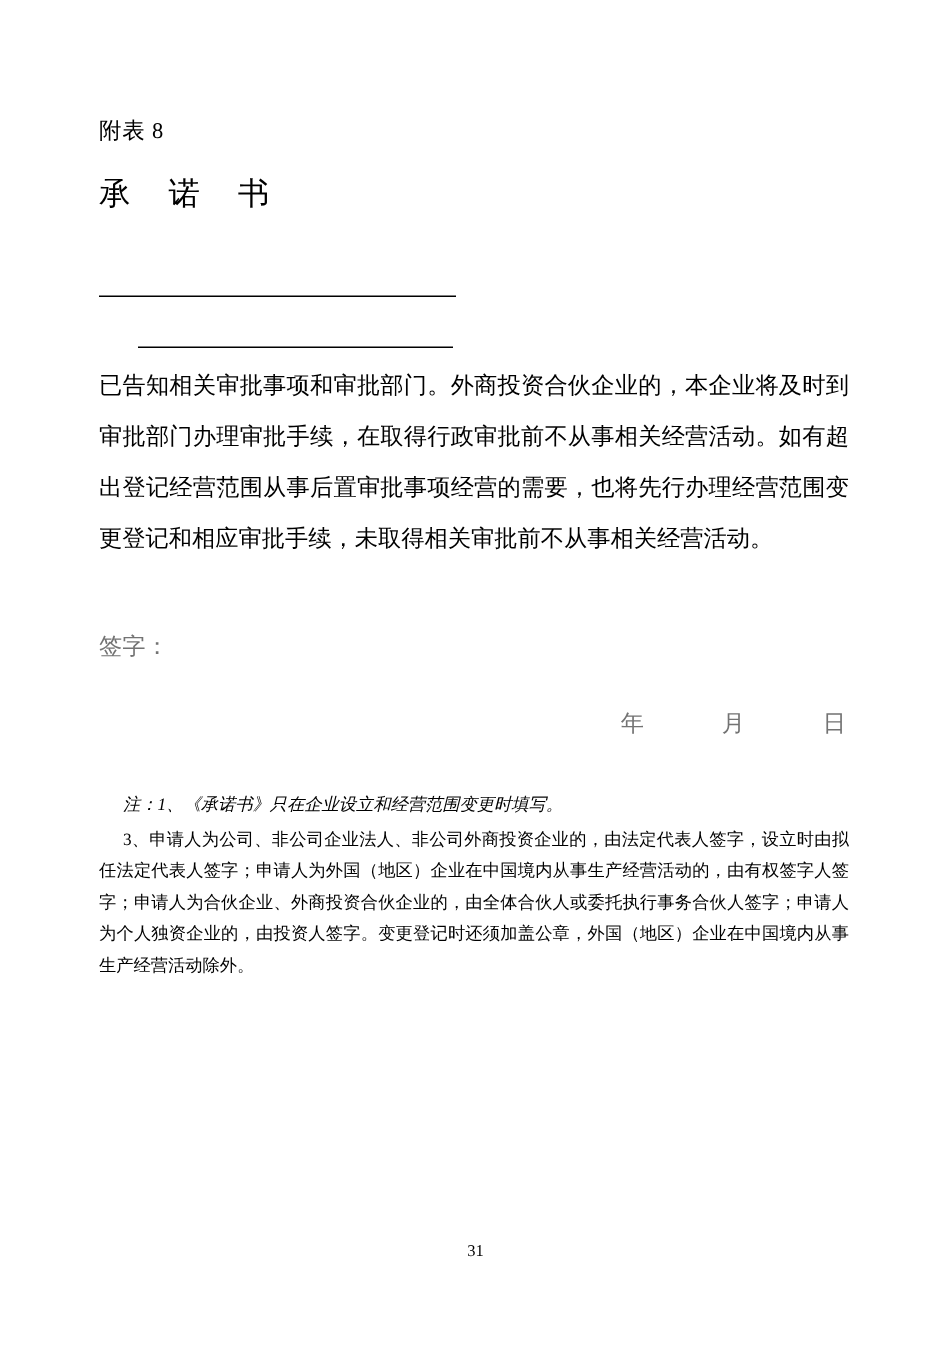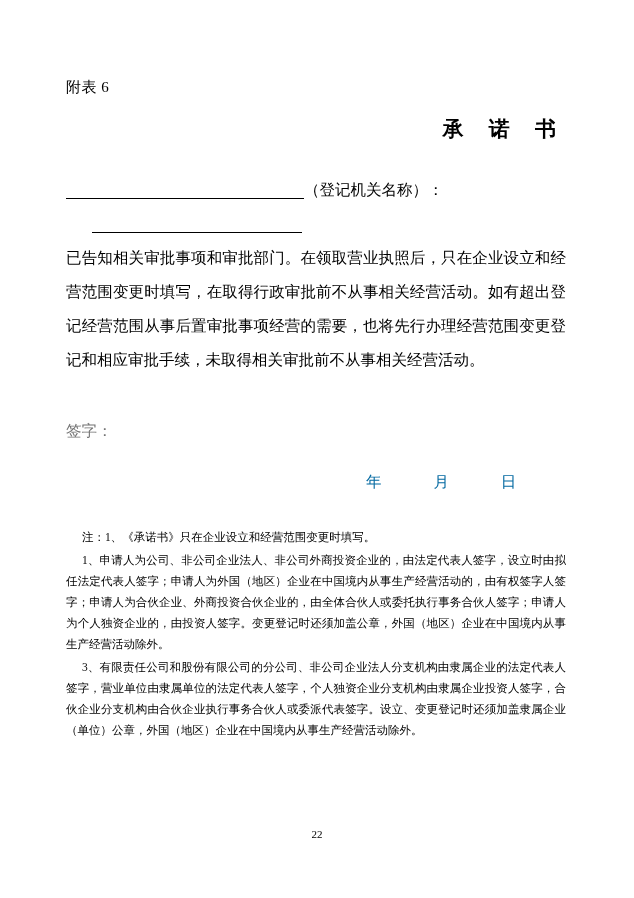--- a/index.html
+++ b/index.html
@@ -26,23 +26,23 @@
     top: 78px;
     width: 500px;
   }
   .attachment-label {
     font-size: 15px;
     color: #000;
     letter-spacing: 0.5px;
     margin-bottom: 18px;
   }
   .doc-title {
-    text-align: right;
+    text-align: left;
     font-size: 21px;
-    font-weight: bold;
+    font-weight: normal;
     letter-spacing: 10px;
     margin: 15px 0 30px 0;
     color: #000;
   }
   .line-block {
     font-size: 15.5px;
     line-height: 34px;
     color: #000;
     text-align: justify;
   }
@@ -56,79 +56,79 @@
   .fill-line.w2 { width: 210px; margin-left: 26px; }
   .indent2 { text-indent: 32px; }
   .sign-row {
     font-size: 15.5px;
     margin-top: 44px;
     color: #737373;
   }
   .date-row {
     font-size: 15.5px;
     margin-top: 30px;
-    color: #0369a1;
+    color: #737373;
     padding-left: 300px;
     letter-spacing: 2px;
+    text-align: right;
   }
   .date-row span { margin-right: 44px; }
   .date-row span:last-child { margin-right: 0; }
   .notes {
     margin-top: 34px;
     font-size: 11.5px;
     line-height: 21px;
     color: #000;
     text-align: justify;
   }
   .notes p {
     margin: 0 0 2px 0;
   }
-  .notes p.first { text-indent: 16px; }
+  .notes p.first { text-indent: 16px; font-style: italic; }
   .notes p.item { text-indent: 16px; }
   .page-number {
     position: absolute;
     bottom: 58px;
     left: 0;
     width: 634px;
     text-align: center;
     font-size: 11px;
     color: #000;
   }
 </style>
 </head>
 <body>
 
 <div class="page">
   <div class="content">
 
-    <div class="attachment-label">附表 6</div>
+    <div class="attachment-label">附表 8</div>
 
     <div class="doc-title">承 诺 书</div>
 
     <div class="line-block">
-      <span class="fill-line w1"></span><span>（登记机关名称）：</span>
+      <span class="fill-line w1"></span>
     </div>
 
     <div class="line-block">
       <span class="fill-line w2"></span>
     </div>
 
-    <div class="line-block">已告知相关审批事项和审批部门。在领取营业执照后，只在企业设立和经营范围变更时填写，在取得行政审批前不从事相关经营活动。如有超出登记经营范围从事后置审批事项经营的需要，也将先行办理经营范围变更登记和相应审批手续，未取得相关审批前不从事相关经营活动。</div>
+    <div class="line-block">已告知相关审批事项和审批部门。外商投资合伙企业的，本企业将及时到审批部门办理审批手续，在取得行政审批前不从事相关经营活动。如有超出登记经营范围从事后置审批事项经营的需要，也将先行办理经营范围变更登记和相应审批手续，未取得相关审批前不从事相关经营活动。</div>
 
 
     <div class="sign-row">签字：</div>
 
     <div class="date-row">
       <span>年</span>
       <span>月</span>
       <span>日</span>
     </div>
 
     <div class="notes">
       <p class="first">注：1、《承诺书》只在企业设立和经营范围变更时填写。</p>
-      <p class="item">1、申请人为公司、非公司企业法人、非公司外商投资企业的，由法定代表人签字，设立时由拟任法定代表人签字；申请人为外国（地区）企业在中国境内从事生产经营活动的，由有权签字人签字；申请人为合伙企业、外商投资合伙企业的，由全体合伙人或委托执行事务合伙人签字；申请人为个人独资企业的，由投资人签字。变更登记时还须加盖公章，外国（地区）企业在中国境内从事生产经营活动除外。</p>
-      <p class="item">3、有限责任公司和股份有限公司的分公司、非公司企业法人分支机构由隶属企业的法定代表人签字，营业单位由隶属单位的法定代表人签字，个人独资企业分支机构由隶属企业投资人签字，合伙企业分支机构由合伙企业执行事务合伙人或委派代表签字。设立、变更登记时还须加盖隶属企业（单位）公章，外国（地区）企业在中国境内从事生产经营活动除外。</p>
+      <p class="item">3、申请人为公司、非公司企业法人、非公司外商投资企业的，由法定代表人签字，设立时由拟任法定代表人签字；申请人为外国（地区）企业在中国境内从事生产经营活动的，由有权签字人签字；申请人为合伙企业、外商投资合伙企业的，由全体合伙人或委托执行事务合伙人签字；申请人为个人独资企业的，由投资人签字。变更登记时还须加盖公章，外国（地区）企业在中国境内从事生产经营活动除外。</p>
     </div>
 
   </div>
 
-  <div class="page-number">22</div>
+  <div class="page-number">31</div>
 </div>
 
 </body></html>

